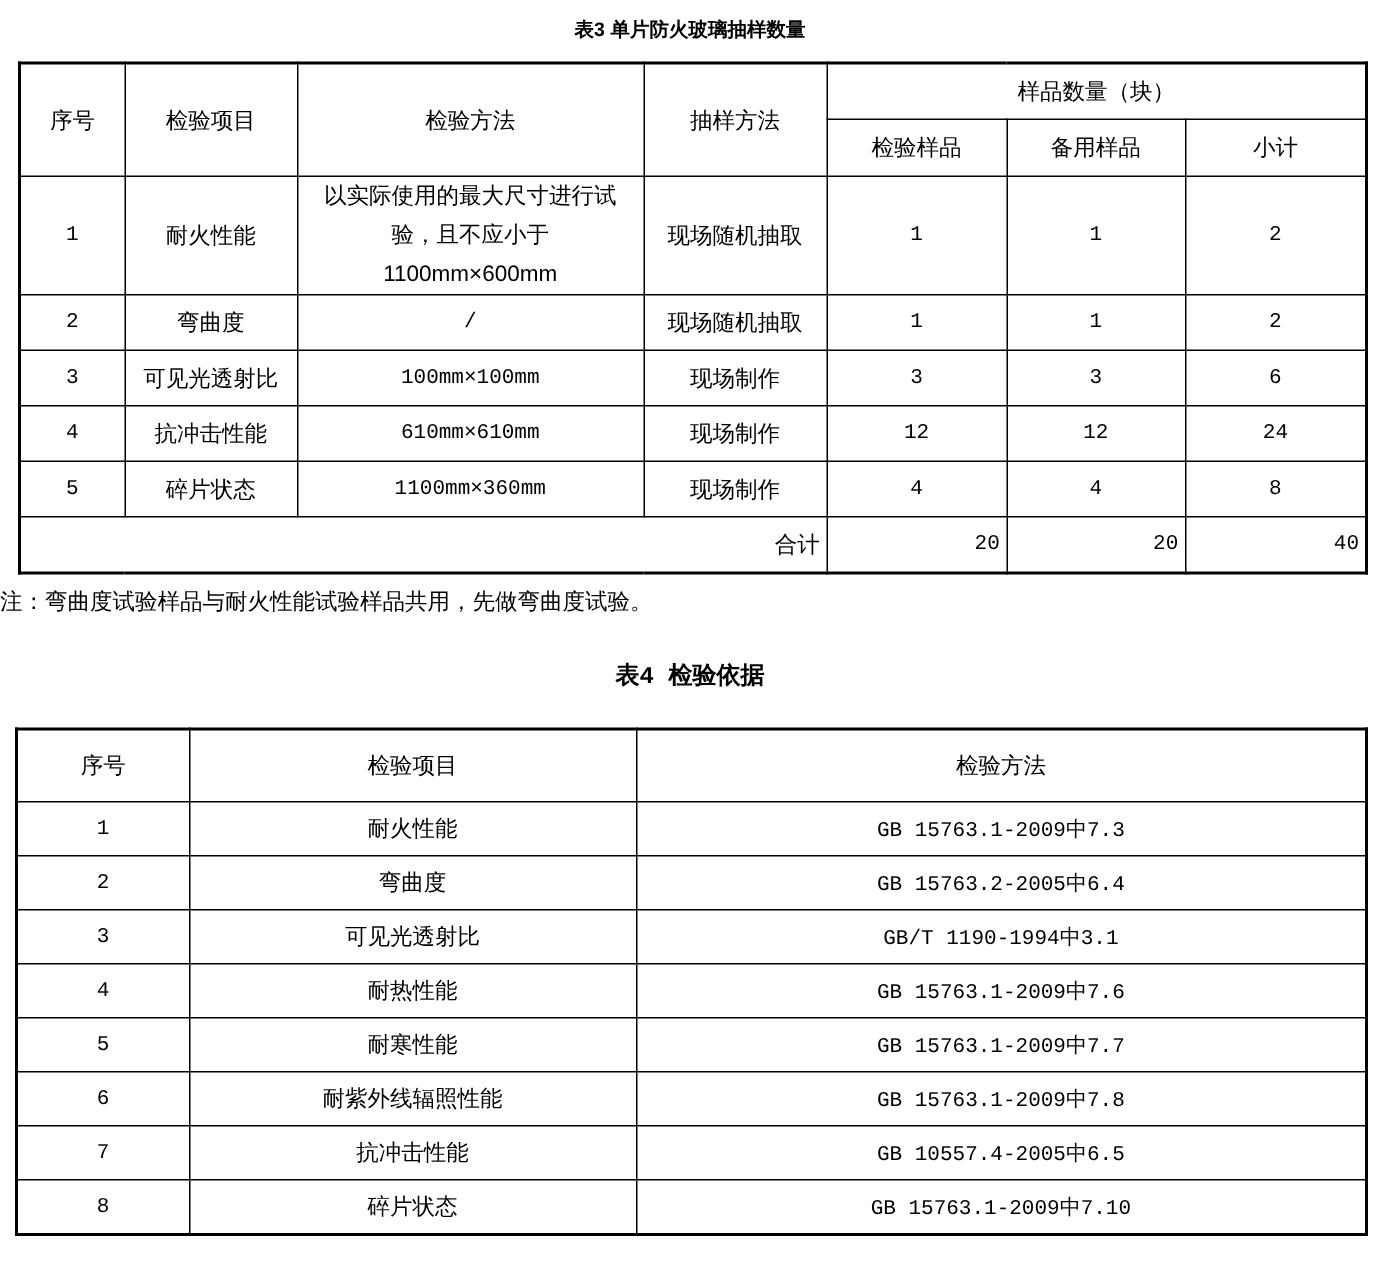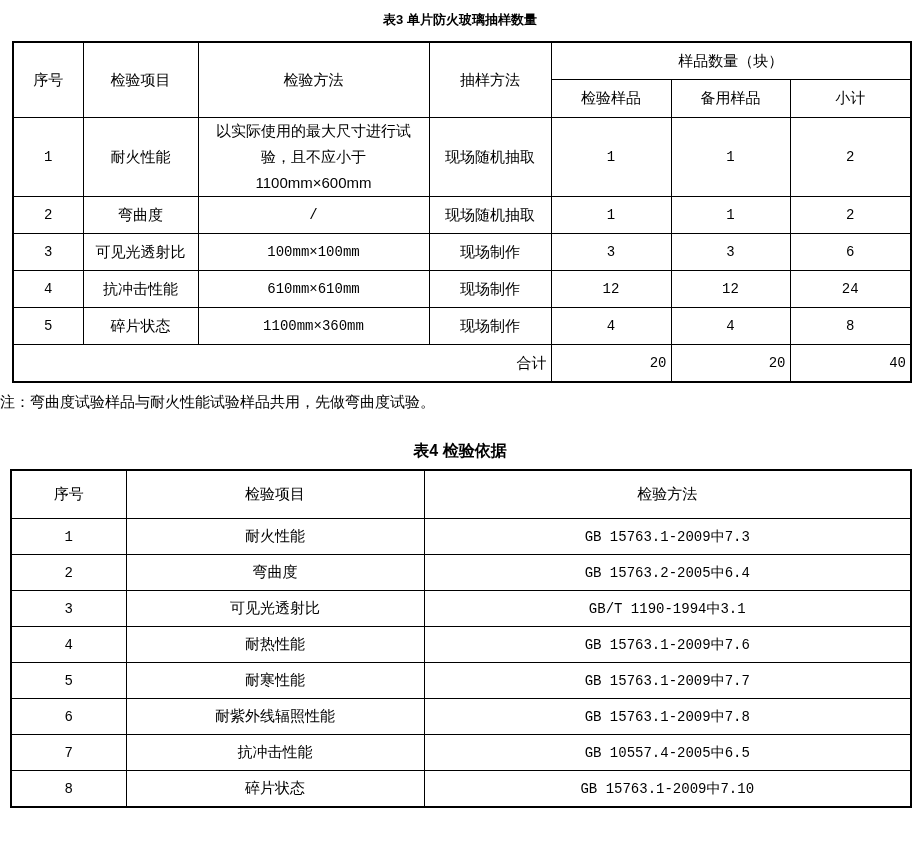--- a/index.html
+++ b/index.html
@@ -55,22 +55,23 @@
   }
   .section-heading {
     margin: 16px 0 0 29px;
     font-size: 19px;
     font-weight: bold;
     line-height: 22px;
   }
   .t4-title {
     padding-top: 0;
     margin-top: 29px;
-    margin-bottom: 8px;
+    margin-bottom: 24px;
     font-size: 16px;
+    font-family: Liberation Mono, monospace;
   }
   .t4 { width: 900px; margin-left: 10px; }
   .t4 tr.h1 td { height: 47px; }
   .t4 tr.r td { height: 35px; }
 </style>
 </head>
 <body>
 
 <div class="page">
 

